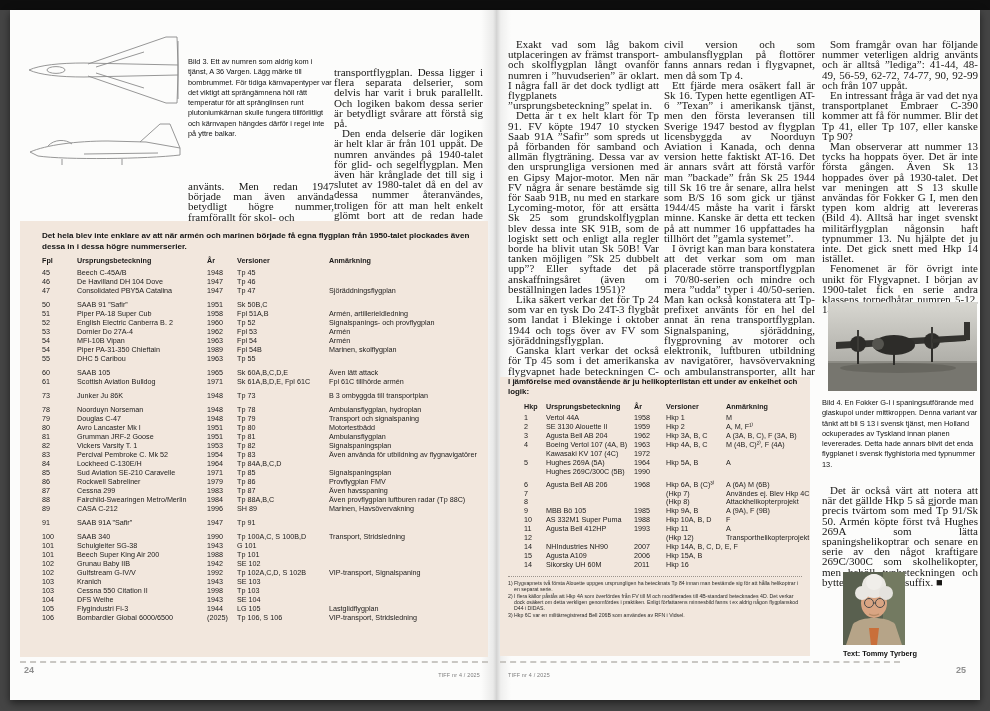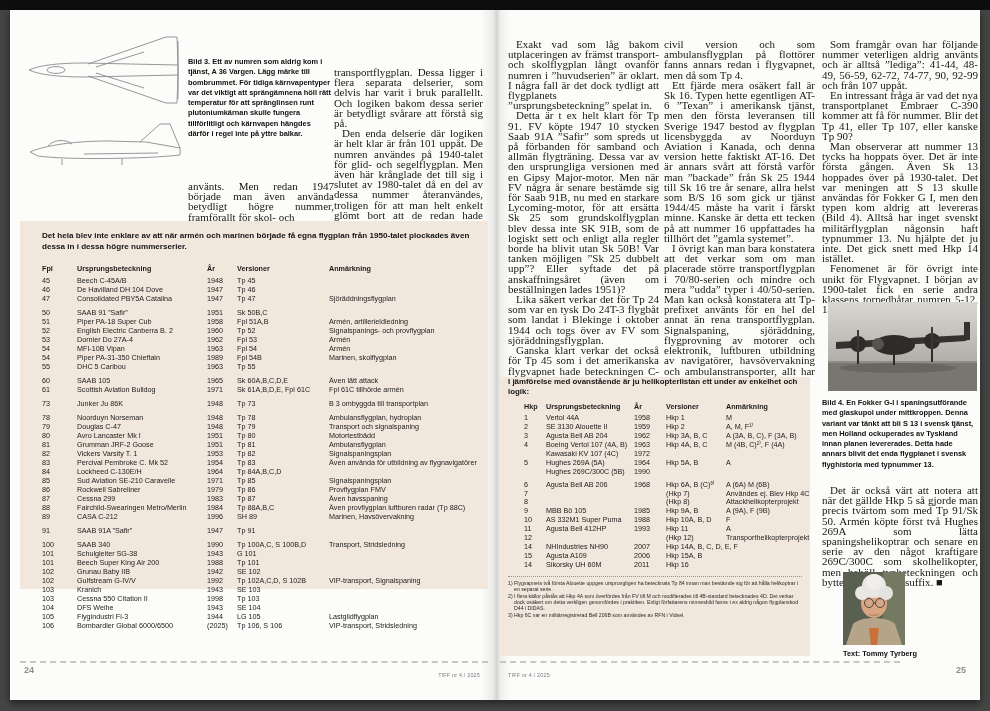--- a/index.html
+++ b/index.html
@@ -8,30 +8,30 @@
   .topbar{position:absolute;left:0;top:0;width:990px;height:10px;background:#0e0e0e;}
   .spread{position:absolute;left:10px;top:10px;width:970px;height:690px;background:#fcfcfb;
           box-shadow:0 3px 8px rgba(0,0,0,.55);}
   .spine{position:absolute;left:471px;top:0;width:30px;height:690px;
          background:linear-gradient(90deg,rgba(0,0,0,0) 0%,rgba(0,0,0,.07) 40%,rgba(0,0,0,.16) 52%,rgba(0,0,0,.05) 66%,rgba(0,0,0,0) 100%);}
   .abs{position:absolute;}
   .serif{font-family:"Liberation Serif",serif;font-size:11px;line-height:10.2px;
          color:#181715;text-align:justify;}
   .serif p{margin:0;}
   .serif p.ind{text-indent:8px;}
-  .cap{font-family:"Liberation Sans",sans-serif;font-weight:bold;font-size:7.4px;
+  .cap{font-family:"Liberation Sans",sans-serif;font-weight:normal;font-size:7.4px;
        line-height:10.3px;color:#101010;text-align:left;}
   .box{background:#f2e7dd;}
   .box-intro{font-weight:bold;font-size:8.1px;line-height:10.6px;color:#141414;
              padding:10px 14px 0 22px;}
   .hkp .box-intro{padding:0 10px 0 8px;}
   .trow{display:grid;grid-template-columns:35px 130px 30px 92px 1fr;padding-left:22px;
         font-size:7.2px;line-height:9px;color:#1c1b1a;}
   .trow span{white-space:nowrap;overflow:visible;}
-  .thead{font-weight:bold;margin-top:12px;margin-bottom:3px;}
+  .thead{font-weight:bold;margin-top:4px;margin-bottom:3px;}
   .trow.gap{margin-top:5px;}
   .hrow{display:grid;grid-template-columns:22px 88px 32px 60px 1fr;padding-left:24px;
         font-size:7.2px;line-height:8.9px;color:#1c1b1a;}
   .hrow span{white-space:nowrap;overflow:visible;}
   .hhead{font-weight:bold;margin-top:6px;margin-bottom:2px;}
   .hrow.gap{margin-top:4px;}
   .fnrule{border-top:1.5px dotted #9a938c;margin:6px 8px 3px 8px;}
   .fnote{font-size:5.2px;line-height:6.4px;color:#2a2a28;padding:0 8px 0 14px;text-indent:-6px;}
   .dash{position:absolute;height:0;border-top:2px dashed #c9c7c3;}
   .pnum{font-weight:bold;font-size:9px;color:#8f8f8f;}
@@ -72,21 +72,21 @@
   <div class="abs serif" style="left:324px;top:57px;width:149px">
     <p>transportflygplan. Dessa ligger i flera separata delserier, som delvis har varit i bruk parallellt. Och logiken bakom dessa serier är betydligt svårare att förstå sig på.</p>
     <p class="ind">Den enda delserie där logiken är helt klar är från 101 uppåt. De numren användes på 1940-talet för glid- och segelflygplan. Men även här krånglade det till sig i slutet av 1980-talet då en del av dessa nummer återanvändes, troligen för att man helt enkelt glömt bort att de redan hade använts.</p>
   </div>
 
 
   <div class="abs serif" style="left:178px;top:171px;width:146px">
     <p>använts. Men redan 1947 började man även använda betydligt högre nummer, framförallt för skol- och</p>
   </div>
 
-  <div class="box abs" style="left:10px;top:211px;width:468px;height:368px">
+  <div class="box abs" style="left:10px;top:211px;width:468px;height:436px">
     <div class="box-intro">Det hela blev inte enklare av att när armén och marinen började få egna flygplan från 1950-talet plockades även dessa in i dessa högre nummerserier.</div>
     <div class="trow thead">
       <span>Fpl</span>
       <span>Ursprungsbeteckning</span>
       <span>År</span>
       <span>Versioner</span>
       <span>Anmärkning</span>
     </div>
     <div id="fpl-rows">
         <div class="trow">

